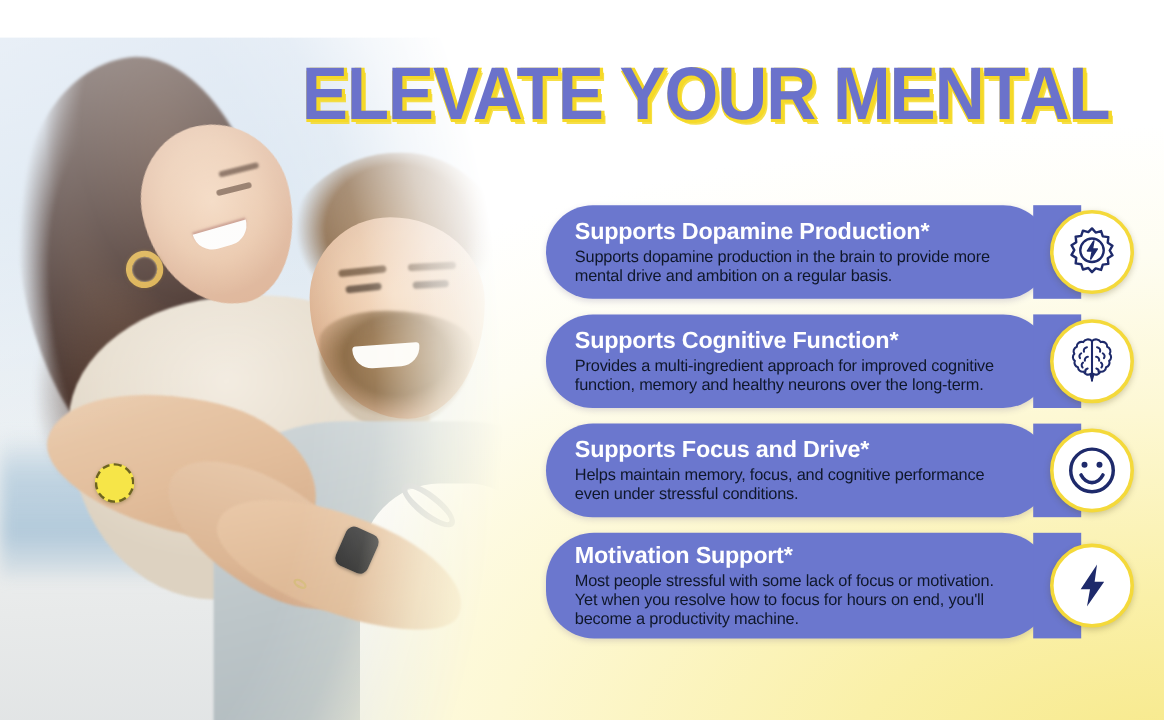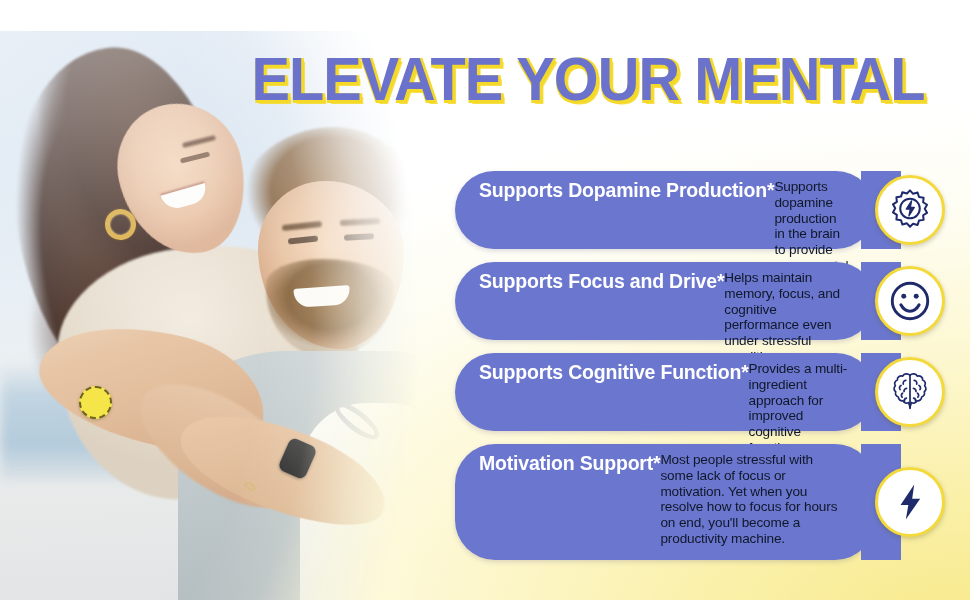--- a/index.html
+++ b/index.html
@@ -245,32 +245,32 @@
     position:absolute;
     left:455px; top:140px;
     width:500px;
     z-index:6;
   }
   .card {
     position:relative;
     margin-bottom:13px;
     height:78px;
   }
-  .card.tall { height:116px; }
+  .card.tall { height:88px; }
 
   .pill {
     position:absolute;
     left:0; top:0;
     width:420px; height:100%;
     background:#6b77ce;
     border-radius:40px;
     box-shadow:0 2px 5px rgba(70,60,120,.18);
     padding:8px 26px 8px 24px;
     display:flex;
-    flex-direction:row;
+    flex-direction:column;
     justify-content:center;
   }
   .card-title {
     color:#ffffff;
     font-size:19.5px;
     font-weight:700;
     line-height:23px;
     letter-spacing:-.2px;
     white-space:nowrap;
     margin-bottom:1px;
@@ -359,49 +359,49 @@
         <svg width="46" height="46" viewBox="0 0 48 48" fill="none" stroke="#1e2a6b" stroke-width="2.1" stroke-linejoin="round" stroke-linecap="round">
           <path d="M24 3.5l3.2 3.6 4.7-1.3 1.5 4.6 4.8.7-.5 4.8 4.1 2.6-2.4 4.2 2.4 4.2-4.1 2.6.5 4.8-4.8.7-1.5 4.6-4.7-1.3L24 41.5l-3.2-3.6-4.7 1.3-1.5-4.6-4.8-.7.5-4.8-4.1-2.6 2.4-4.2-2.4-4.2 4.1-2.6-.5-4.8 4.8-.7 1.5-4.6 4.7 1.3z"></path>
           <circle cx="24" cy="22.5" r="10.2"></circle>
           <path d="M25.6 14.4l-5.5 8.6h4.2l-1.4 7.1 5.6-8.7h-4.2z" fill="#1e2a6b" stroke-width="1.4"></path>
         </svg>
       </div>
     </div>
 
     <div class="card">
       <div class="pill">
-        <div class="card-title">Supports Focus and Drive*</div>
-        <div class="card-body">Helps maintain memory, focus, and cognitive performance even under stressful conditions.</div>
-      </div>
-      <div class="icon-badge">
-        <svg width="46" height="46" viewBox="0 0 48 48" fill="none" stroke="#1e2a6b" stroke-width="3" stroke-linecap="round">
-          <circle cx="24" cy="24" r="18.5"></circle>
-          <circle cx="17.5" cy="19" r="2.6" fill="#1e2a6b" stroke="none"></circle>
-          <circle cx="30.5" cy="19" r="2.6" fill="#1e2a6b" stroke="none"></circle>
-          <path d="M14.5 28c2.4 4.5 6 6.6 9.5 6.6s7.1-2.1 9.5-6.6" stroke-width="3.2"></path>
-        </svg>
-      </div>
-    </div>
-
-    <div class="card">
-      <div class="pill">
         <div class="card-title">Supports Cognitive Function*</div>
         <div class="card-body">Provides a multi-ingredient approach for improved cognitive function, memory and healthy neurons over the long-term.</div>
       </div>
       <div class="icon-badge">
         <svg width="46" height="46" viewBox="0 0 48 48" fill="none" stroke="#1e2a6b" stroke-width="1.8" stroke-linecap="round" stroke-linejoin="round">
           <path d="M24 6.5c-2.6-2.4-6.3-1.6-7.6.9-3.2-.9-5.9 1.3-5.6 4.1-2.7 1-3.6 4-2.1 6.1-1.9 1.7-1.7 4.7.4 6.1-1 2.3.3 5 2.7 5.5.1 2.6 2.4 4.4 4.9 3.9 1 2.4 3.9 3.3 6 1.9.3 2 1 3.7 1.3 5"></path>
           <path d="M24 6.5c2.6-2.4 6.3-1.6 7.6.9 3.2-.9 5.9 1.3 5.6 4.1 2.7 1 3.6 4 2.1 6.1 1.9 1.7 1.7 4.7-.4 6.1 1 2.3-.3 5-2.7 5.5-.1 2.6-2.4 4.4-4.9 3.9-1 2.4-3.9 3.3-6 1.9-.3 2-1 3.7-1.3 5"></path>
           <path d="M24 7v34"></path>
           <path d="M19.6 11.8c-2.1.3-3.1 2.1-2.6 3.9M14.6 17.2c-1.6.8-2 2.8-1 4.2M16.2 25.3c-1.4.9-1.6 2.9-.4 4.1M20.4 20.2c-1.8.2-2.9 1.7-2.6 3.3M20.2 30.4c-1.5.4-2.3 1.8-2 3.2"></path>
           <path d="M28.4 11.8c2.1.3 3.1 2.1 2.6 3.9M33.4 17.2c1.6.8 2 2.8 1 4.2M31.8 25.3c1.4.9 1.6 2.9.4 4.1M27.6 20.2c1.8.2 2.9 1.7 2.6 3.3M27.8 30.4c1.5.4 2.3 1.8 2 3.2"></path>
         </svg>
       </div>
     </div>
 
+    <div class="card">
+      <div class="pill">
+        <div class="card-title">Supports Focus and Drive*</div>
+        <div class="card-body">Helps maintain memory, focus, and cognitive performance even under stressful conditions.</div>
+      </div>
+      <div class="icon-badge">
+        <svg width="46" height="46" viewBox="0 0 48 48" fill="none" stroke="#1e2a6b" stroke-width="3" stroke-linecap="round">
+          <circle cx="24" cy="24" r="18.5"></circle>
+          <circle cx="17.5" cy="19" r="2.6" fill="#1e2a6b" stroke="none"></circle>
+          <circle cx="30.5" cy="19" r="2.6" fill="#1e2a6b" stroke="none"></circle>
+          <path d="M14.5 28c2.4 4.5 6 6.6 9.5 6.6s7.1-2.1 9.5-6.6" stroke-width="3.2"></path>
+        </svg>
+      </div>
+    </div>
+
     <div class="card tall">
       <div class="pill">
         <div class="card-title">Motivation Support*</div>
         <div class="card-body">Most people stressful with some lack of focus or motivation. Yet when you resolve how to focus for hours on end, you'll become a productivity machine.</div>
       </div>
       <div class="icon-badge">
         <svg width="42" height="42" viewBox="0 0 48 48">
           <path d="M28.8 4L13.2 27.4h8.9L19.2 44 35.6 20.3h-9.1z" fill="#1e2a6b"></path>
         </svg>
       </div>

